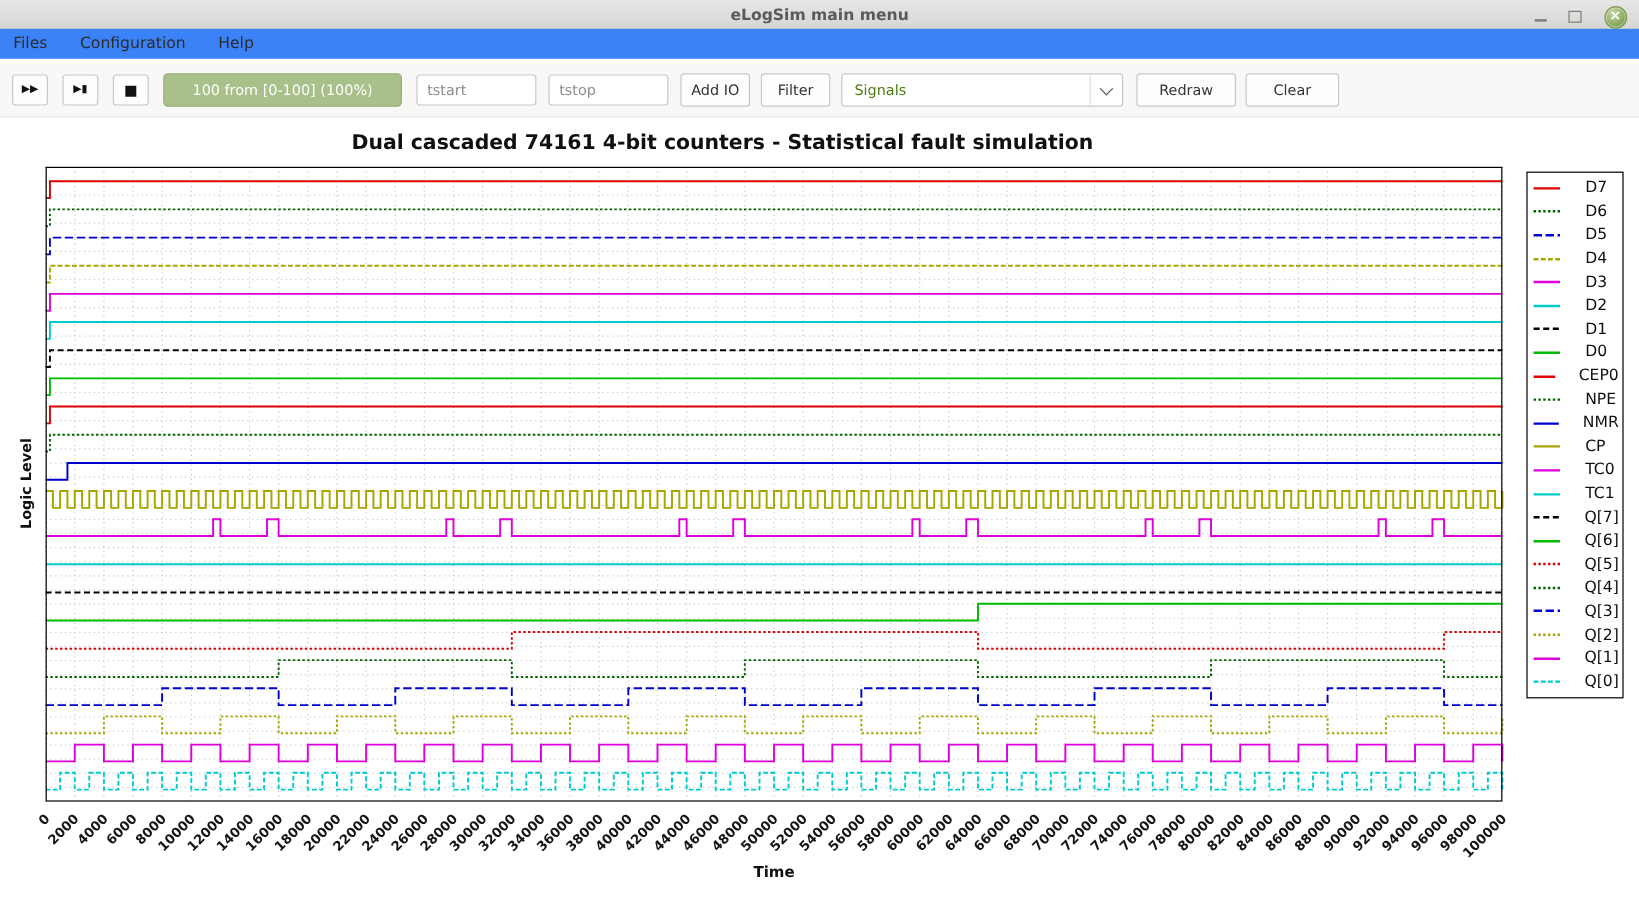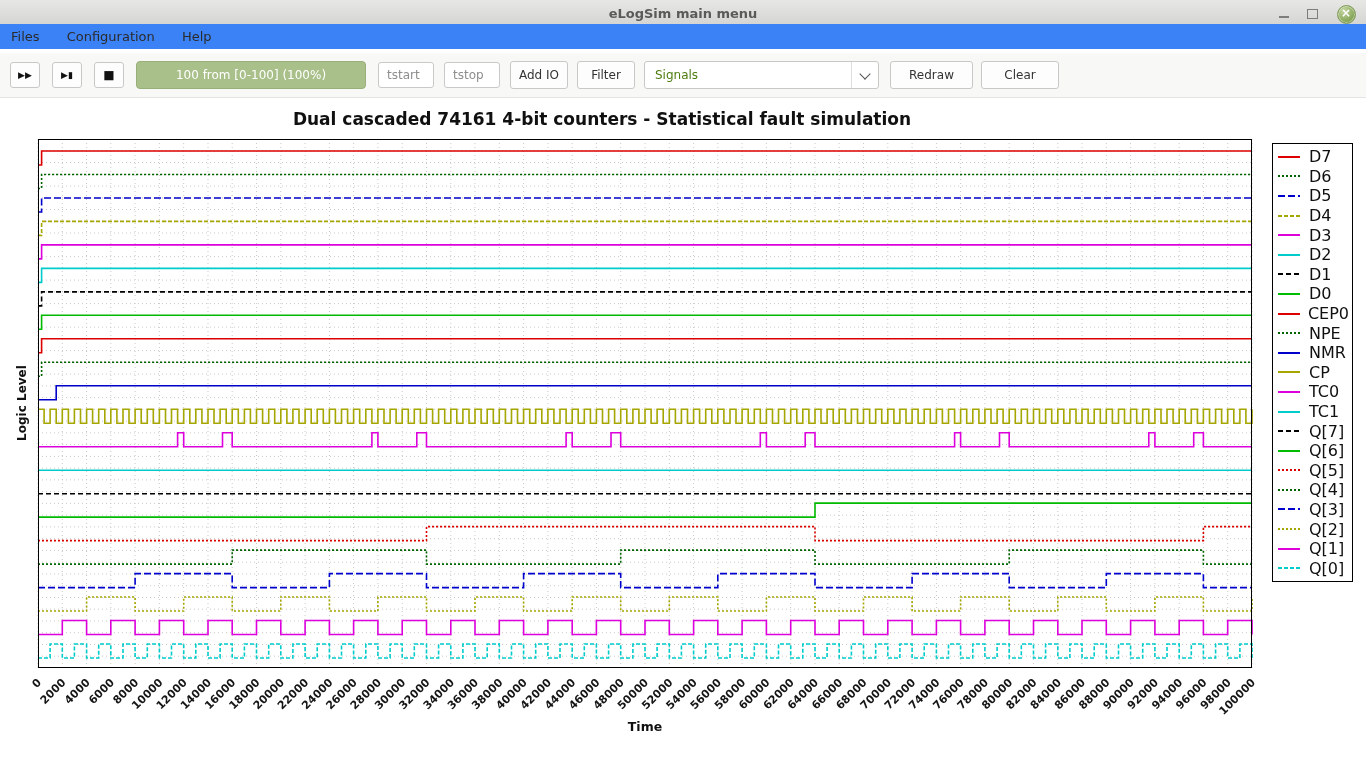--- a/index.html
+++ b/index.html
@@ -26,23 +26,23 @@
   .menubar{position:absolute;left:0;top:24px;width:100%;height:25px;background:#3b82f6;}
   .menu-item{display:inline-block;padding:0 11px;line-height:25px;font-size:13px;color:#2b2b2b;cursor:default;}
 
   
   .toolbar{position:absolute;left:0;top:53px;width:100%;height:45px;background:#f8f8f6;
     border-bottom:1px solid #e4e4e2;box-sizing:border-box;display:flex;align-items:center;padding-left:10px;}
   .tbtn{background:#fdfdfd;border:1px solid #c8c8c6;border-radius:3px;height:28px;box-sizing:border-box;
     display:flex;align-items:center;justify-content:center;font-size:12px;color:#333;margin-right:12px;cursor:default;}
   .icon-btn{width:30px;height:26px;font-size:9px;color:#111;}
   .icon-btn.stop{font-size:12px;}
-  .progress-btn{width:230px;background:#a9c08a;border:1px solid #99af7a;border-radius:4px;
+  .progress-btn{width:199px;background:#a9c08a;border:1px solid #99af7a;border-radius:4px;
     color:#fff;font-size:12px;margin-right:12px;}
-  .tinput{width:56px;height:26px;box-sizing:border-box;border:1px solid #c9c9c7;border-radius:3px;
+  .tinput{width:100px;height:26px;box-sizing:border-box;border:1px solid #c9c9c7;border-radius:3px;
     padding:0 8px;font-size:12px;color:#333;margin-right:10px;font-family:inherit;background:#fff;}
   .tinput::placeholder{color:#8d8d8b;}
   .small-btn{width:58px;margin-right:9px;}
   .combo{position:relative;width:235px;height:28px;box-sizing:border-box;background:#fff;
     border:1px solid #c8c8c6;border-radius:3px;display:flex;align-items:center;
     font-size:12px;color:#4d7c0f;margin-right:11px;cursor:default;}
   .combo .val{padding-left:10px;flex:1;}
   .combo .chev-zone{width:26px;height:100%;border-left:1px solid #dededc;display:flex;align-items:center;justify-content:center;}
   .chev{width:7px;height:7px;border-right:1.6px solid #555;border-bottom:1.6px solid #555;
     transform:rotate(45deg);margin-top:-3px;}
@@ -54,21 +54,21 @@
   .chart-title{position:absolute;left:0;right:0;top:11px;text-align:center;
     font-size:17px;font-weight:bold;color:#101010;}
   #wave-svg{position:absolute;left:38px;top:41px;overflow:visible;}
   .ylabel{position:absolute;left:-28px;top:298px;width:100px;text-align:center;
     transform:rotate(-90deg);font-size:12px;font-weight:bold;color:#101010;}
   .xlabel{position:absolute;left:38px;top:621px;width:1214px;text-align:center;
     font-size:12.5px;font-weight:bold;color:#101010;}
   .legend{position:absolute;left:1272px;top:45px;width:81px;box-sizing:border-box;
     background:#fff;border:1px solid #000;padding:3px 0;}
   .legend-item{display:flex;align-items:center;height:19.6px;padding:0 3px 0 4px;}
-  .legend-item span{font-size:16px;color:#101010;margin-left:8px;white-space:nowrap;}
+  .legend-item span{font-size:13px;color:#101010;margin-left:20px;white-space:nowrap;}
 
   
   .statusbar{position:absolute;left:0;bottom:0;width:100%;height:22px;background:#d8d8d6;
     border-top:1px solid #b6b6b4;box-sizing:border-box;font-size:12px;color:#131313;
     line-height:20px;padding-left:8px;}
 </style>
 </head>
 <body>
 
 <div class="window">

